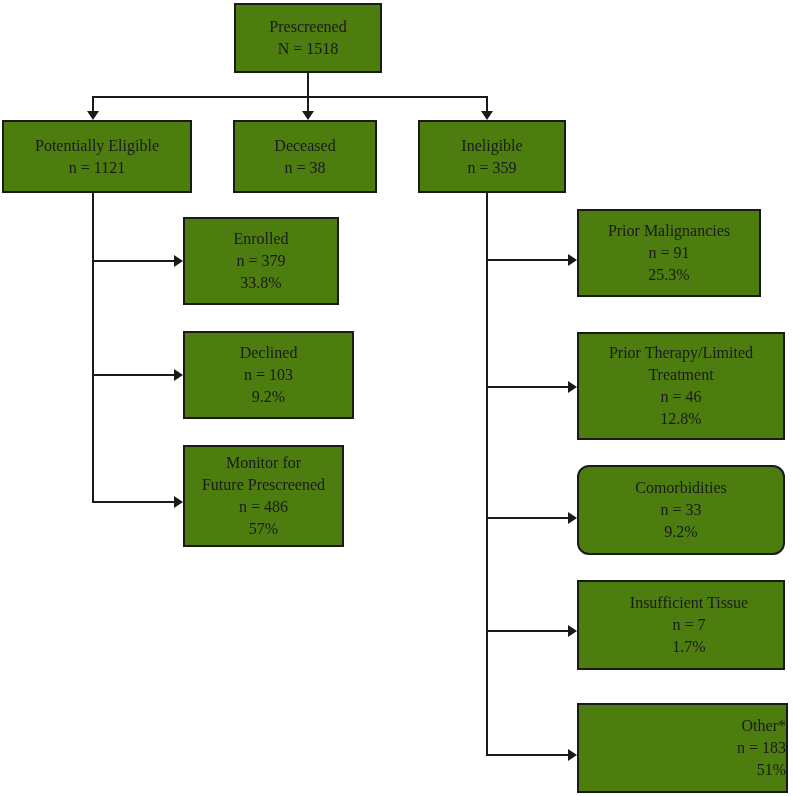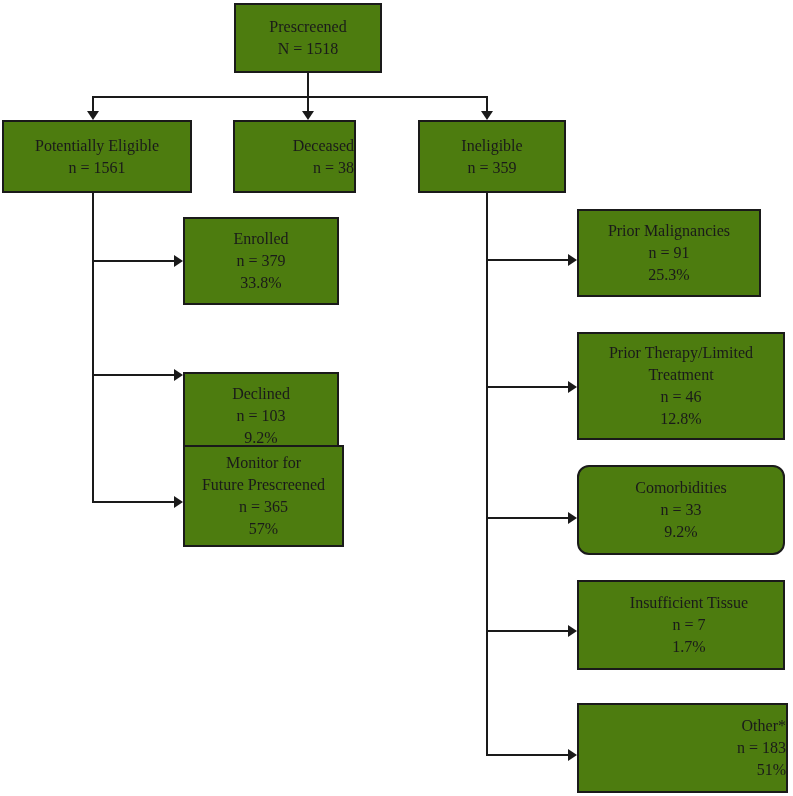--- a/index.html
+++ b/index.html
@@ -45,44 +45,44 @@
     position: absolute;
     width: 0;
     height: 0;
     border-top: 6px solid transparent;
     border-bottom: 6px solid transparent;
     border-left: 9px solid #1a1a1a;
   }
   
   .n-prescreened        { left: 234px; top: 3px;   width: 148px; height: 70px;  }
   .n-potentially        { left: 2px;   top: 120px; width: 190px; height: 73px;  }
-  .n-deceased           { left: 233px; top: 120px; width: 123px; height: 73px; align-items: flex-end;  }
+  .n-deceased           { left: 233px; top: 120px; width: 144px; height: 73px;  }
   .n-ineligible         { left: 418px; top: 120px; width: 148px; height: 73px;  }
   .n-enrolled           { left: 183px; top: 217px; width: 156px; height: 88px;  }
-  .n-declined           { left: 183px; top: 331px; width: 156px; height: 88px; margin-top: 41px;  }
+  .n-declined           { left: 183px; top: 331px; width: 171px; height: 88px;  }
   .n-monitor            { left: 183px; top: 445px; width: 161px; height: 102px; }
   .n-prior-malignancies { left: 577px; top: 209px; width: 184px; height: 88px;  }
   .n-prior-therapy      { left: 577px; top: 332px; width: 208px; height: 108px; }
   .n-comorbidities      { left: 577px; top: 465px; width: 208px; height: 90px; border-radius: 12px;  }
   .n-insufficient       { left: 577px; top: 580px; width: 208px; height: 90px; padding-left: 16px;  }
   .n-other              { left: 577px; top: 703px; width: 211px; height: 90px; align-items: flex-end;  }
 </style>
 </head>
 <body>
 
 <div class="canvas">
 
   <div class="node n-prescreened">
     <div>Prescreened</div>
     <div>N = 1518</div>
   </div>
 
   <div class="node n-potentially">
     <div>Potentially Eligible</div>
-    <div>n = 1561</div>
+    <div>n = 1121</div>
   </div>
 
   <div class="node n-deceased">
     <div>Deceased</div>
     <div>n = 38</div>
   </div>
 
   <div class="node n-ineligible">
     <div>Ineligible</div>
     <div>n = 359</div>
@@ -96,21 +96,21 @@
 
   <div class="node n-declined">
     <div>Declined</div>
     <div>n = 103</div>
     <div>9.2%</div>
   </div>
 
   <div class="node n-monitor">
     <div>Monitor for</div>
     <div>Future Prescreened</div>
-    <div>n = 365</div>
+    <div>n = 486</div>
     <div>57%</div>
   </div>
 
   <div class="node n-prior-malignancies">
     <div>Prior Malignancies</div>
     <div>n = 91</div>
     <div>25.3%</div>
   </div>
 
   <div class="node n-prior-therapy">

